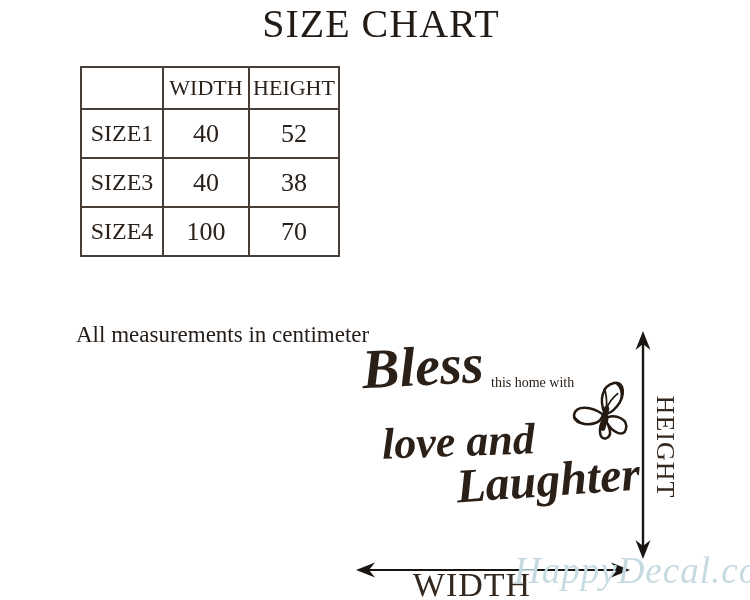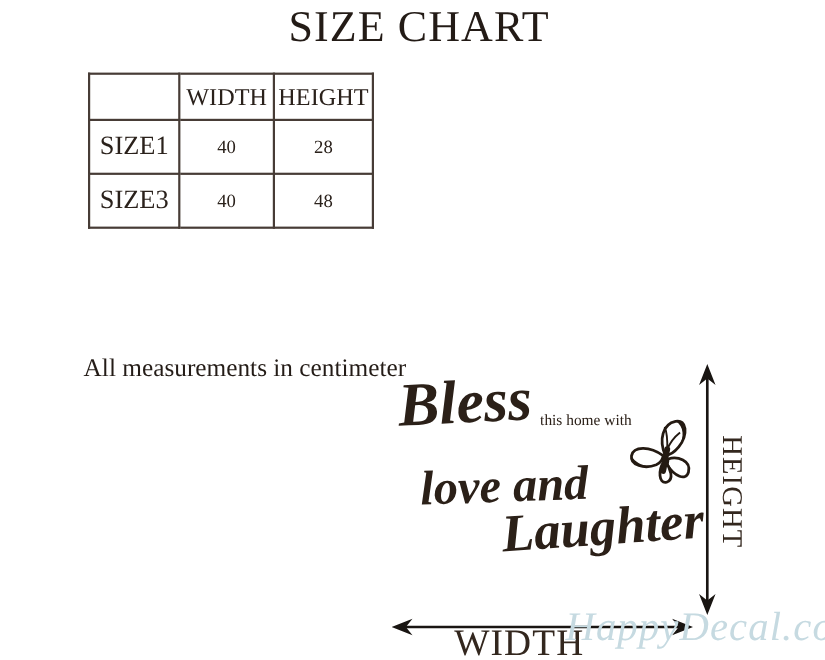--- a/index.html
+++ b/index.html
@@ -40,21 +40,21 @@
     text-align: center;
     vertical-align: middle;
     font-weight: normal;
     color: #2a211b;
   }
   .size-table th { font-size: 22px; height: 42px; }
   .size-table td { font-size: 24px; height: 49px; }
   .col-name { width: 82px; }
   .col-width { width: 86px; }
   .col-height { width: 90px; }
-  .size-table td.num { font-size: 17px; text-align: center; }
+  .size-table td.num { font-size: 26px; text-align: center; }
 
   
   .note {
     left: 76px; top: 322px;
     font-size: 23px;
     color: #241c17;
   }
 
   
   .script {
@@ -107,26 +107,31 @@
 <table class="abs size-table">
   <tbody>
       <tr>
     <th class="col-name"></th>
     <th class="col-width">WIDTH</th>
     <th class="col-height">HEIGHT</th>
   </tr>
   <tr>
     <td>SIZE1</td>
     <td class="num">40</td>
-    <td class="num">28</td>
+    <td class="num">52</td>
   </tr>
   <tr>
     <td>SIZE3</td>
     <td class="num">40</td>
-    <td class="num">48</td>
+    <td class="num">38</td>
+  </tr>
+  <tr>
+    <td>SIZE4</td>
+    <td class="num">100</td>
+    <td class="num">70</td>
   </tr>
 </tbody>
   </table>
 
 <div class="abs note">All measurements in centimeter</div>
 
 <div class="abs script bless">Bless</div>
 <div class="abs this-home">this home with</div>
 <div class="abs script love-and">love and</div>
 <div class="abs script laughter">Laughter</div>

